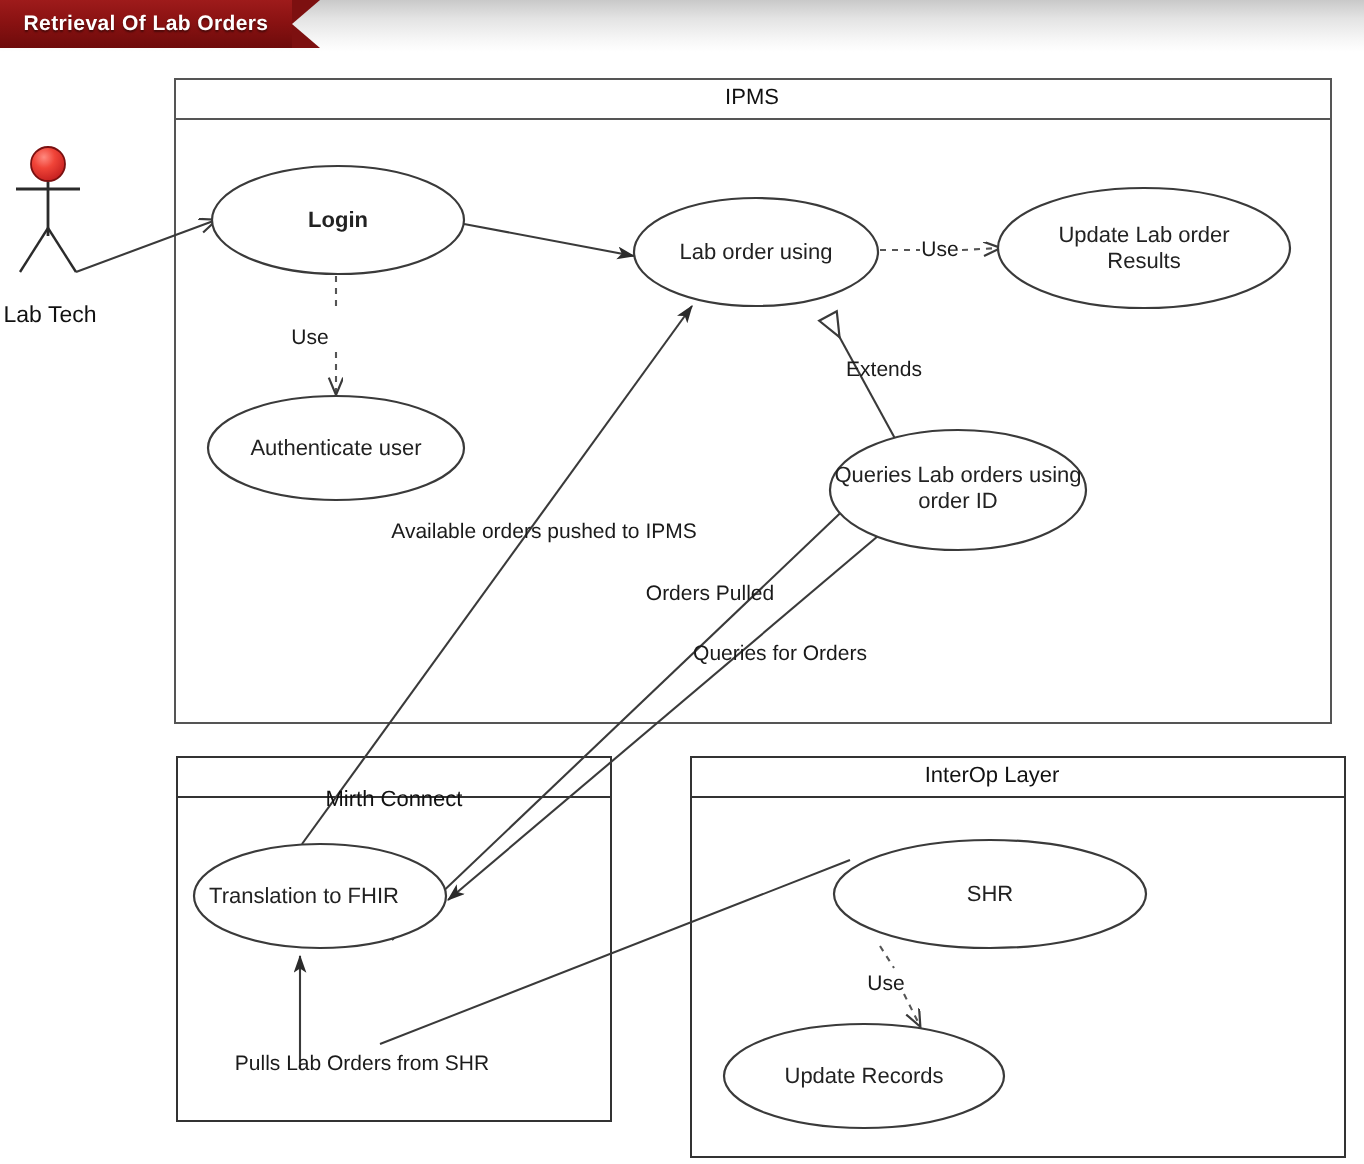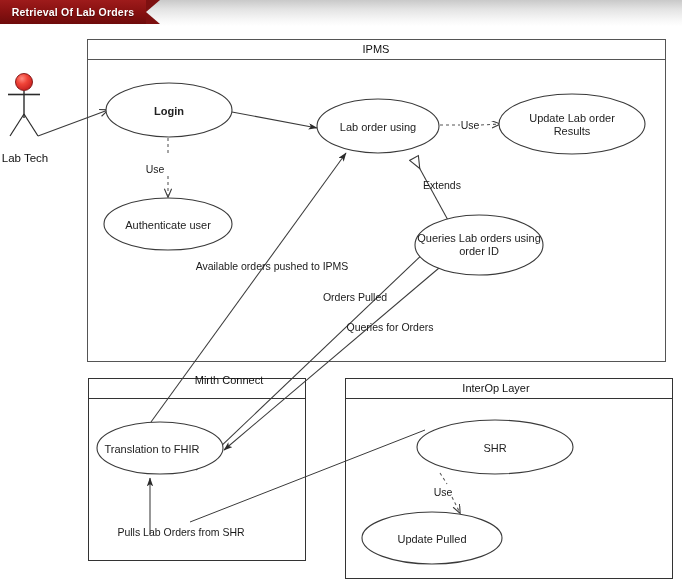--- a/index.html
+++ b/index.html
@@ -198,33 +198,33 @@
   <ellipse cx="378" cy="126" rx="61" ry="27" fill="#ffffff" stroke="#3a3a3a" stroke-width="1.1"></ellipse>
   <ellipse cx="572" cy="124" rx="73" ry="30" fill="#ffffff" stroke="#3a3a3a" stroke-width="1.1"></ellipse>
   <ellipse cx="168" cy="224" rx="64" ry="26" fill="#ffffff" stroke="#3a3a3a" stroke-width="1.1"></ellipse>
   <ellipse cx="479" cy="245" rx="64" ry="30" fill="#ffffff" stroke="#3a3a3a" stroke-width="1.1"></ellipse>
   <ellipse cx="160" cy="448" rx="63" ry="26" fill="#ffffff" stroke="#3a3a3a" stroke-width="1.1"></ellipse>
   <ellipse cx="495" cy="447" rx="78" ry="27" fill="#ffffff" stroke="#3a3a3a" stroke-width="1.1"></ellipse>
   <ellipse cx="432" cy="538" rx="70" ry="26" fill="#ffffff" stroke="#3a3a3a" stroke-width="1.1"></ellipse>
 </svg>
 
 <div class="group-title" style="left:376px; top:49px;">IPMS</div>
-<div class="group-title" style="left:197px; top:380px;margin-left:32px;">Mirth Connect</div>
+<div class="group-title" style="left:197px; top:400px;">Mirth Connect</div>
 <div class="group-title" style="left:496px; top:388px;">InterOp Layer</div>
 
 <div class="actor-name" style="left:25px; top:139px;margin-top:13px;">Lab Tech</div>
 
 <div class="uc-label" style="left:169px; top:111px;font-weight:bold;">Login</div>
 <div class="uc-label" style="left:378px; top:127px;">Lab order using</div>
 <div class="uc-label" style="left:572px; top:125px;">Update Lab order Results</div>
 <div class="uc-label" style="left:168px; top:225px;">Authenticate user</div>
 <div class="uc-label" style="left:479px; top:245px; width:147px;">Queries Lab orders using order ID</div>
 <div class="uc-label" style="left:152px; top:449px;">Translation to FHIR</div>
 <div class="uc-label" style="left:495px; top:448px;">SHR</div>
-<div class="uc-label" style="left:432px; top:539px;">Update Pulled</div>
+<div class="uc-label" style="left:432px; top:539px;">Update Records</div>
 
 <div class="edge-label c" style="left:155px; top:163px;">Use</div>
 <div class="edge-label c" style="left:470px; top:119px;">Use</div>
 <div class="edge-label c" style="left:442px; top:179px;">Extends</div>
 <div class="edge-label c" style="left:272px; top:260px;">Available orders pushed to IPMS</div>
 <div class="edge-label c" style="left:355px; top:291px;">Orders Pulled</div>
 <div class="edge-label c" style="left:390px; top:321px;">Queries for Orders</div>
 <div class="edge-label c" style="left:181px; top:526px;">Pulls Lab Orders from SHR</div>
 <div class="edge-label c" style="left:443px; top:486px;">Use</div>
 

